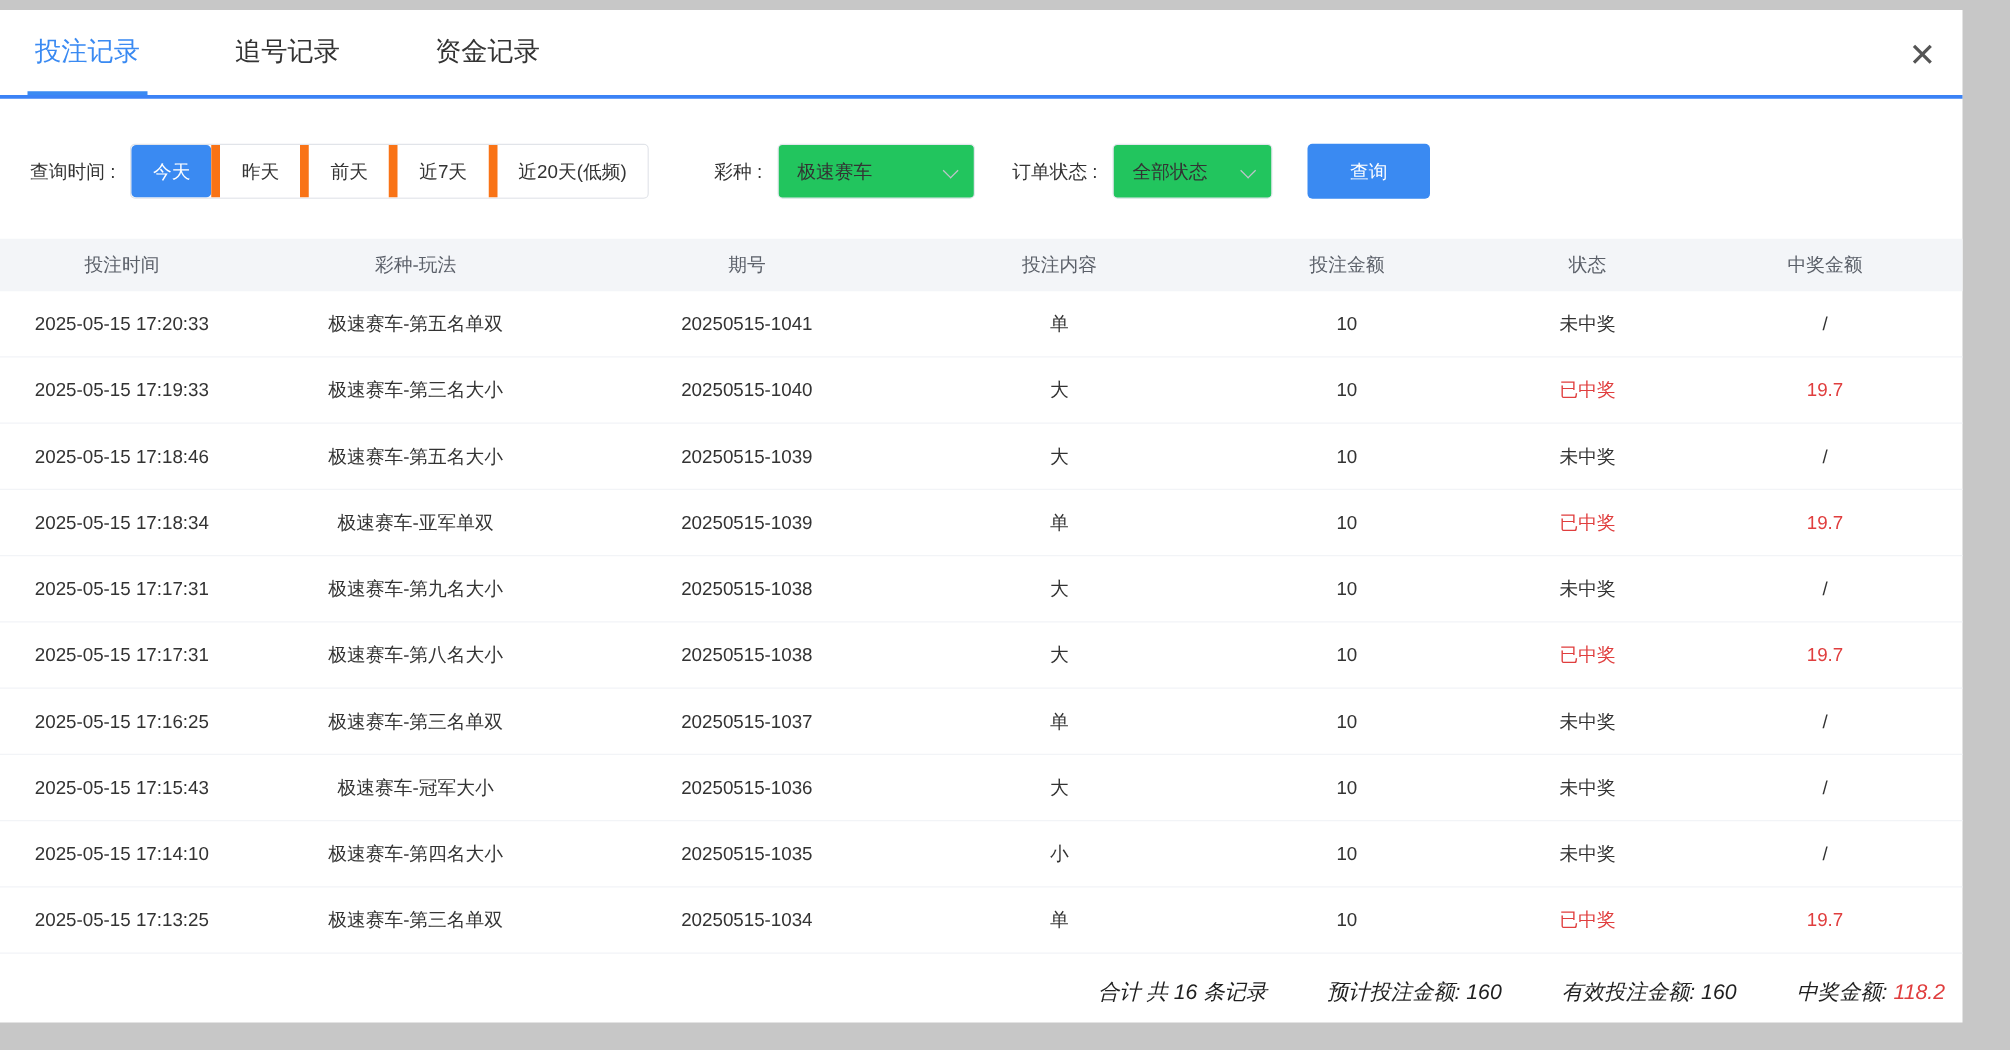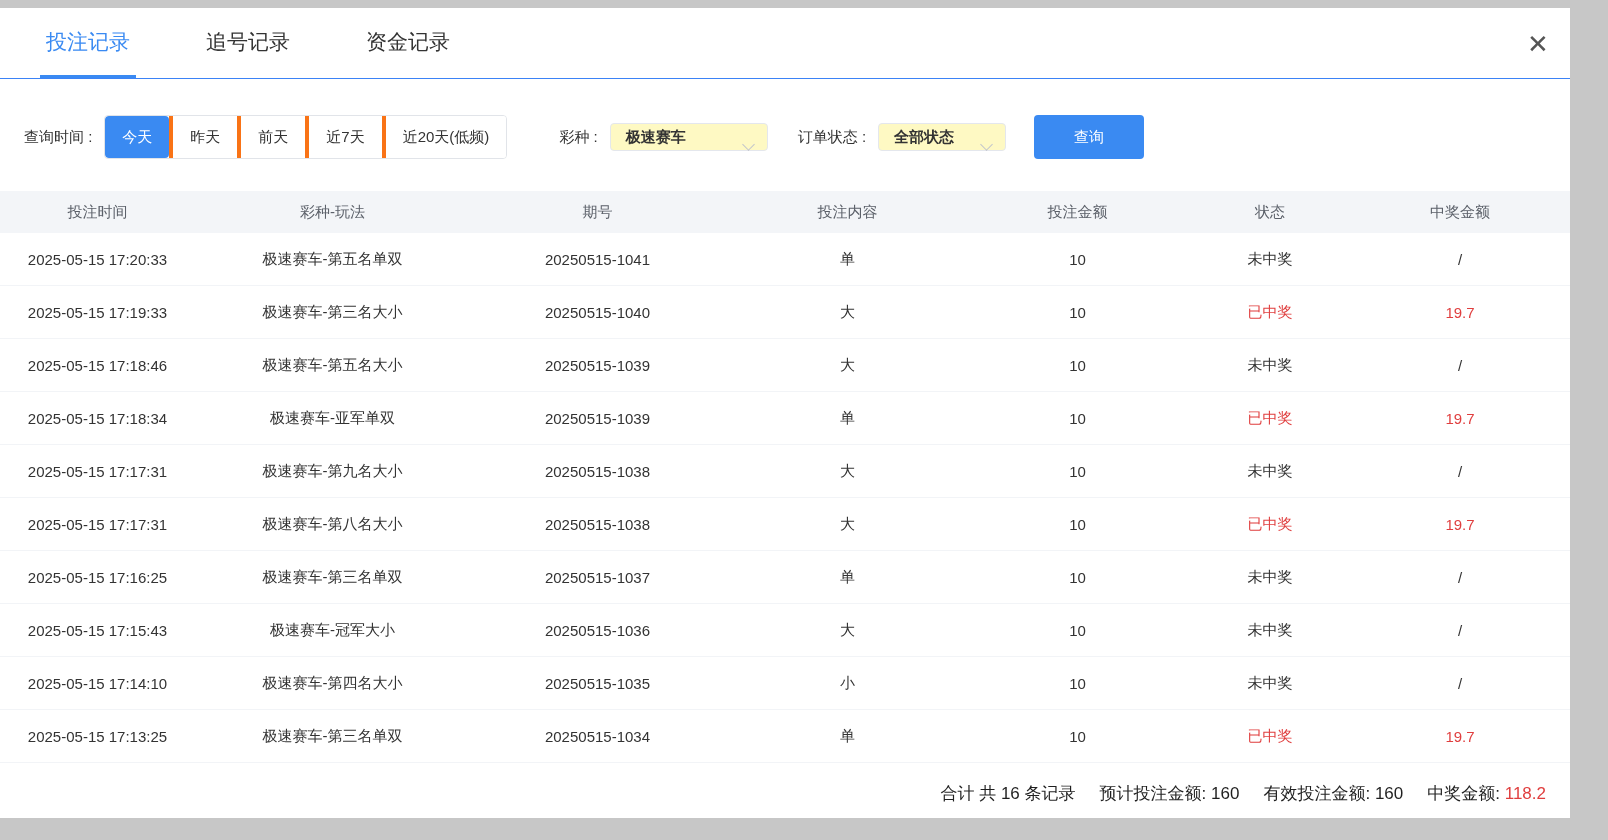--- a/index.html
+++ b/index.html
@@ -13,22 +13,22 @@
     background:#c7c7c7;
     position:relative;
     color:#333;
   }
   .modal{
     position:absolute;left:0;top:8px;width:1570px;height:810px;
     background:#fff;
   }
   
   .tab-bar{
-    height:71px;display:flex;align-items:stretch;padding-left:40px;
-    border-bottom:1px solid #3b82f6;position:relative;
+    height:71px;display:flex;align-items:stretch;padding-left:22px;
+    border-bottom:3px solid #3b82f6;position:relative;
   }
   .tab{
     display:flex;align-items:center;margin-right:64px;
     font-size:21px;color:#333;cursor:pointer;
     border-bottom:3px solid transparent;padding:0 6px;
   }
   .tab.active{color:var(--accent);border-bottom-color:var(--accent);}
   .close-btn{
     position:absolute;right:14px;top:18px;width:36px;height:36px;
     display:flex;align-items:center;justify-content:center;
@@ -40,64 +40,64 @@
     padding-left:24px;font-size:15px;
   }
   .filter-label{color:#333;white-space:nowrap;}
   .btn-group{
     display:flex;margin-left:12px;border:1px solid #e1e4e9;
     border-radius:4px;overflow:hidden;height:44px;background:#fff;justify-content:space-between;
   }
   .time-btn{
     display:flex;align-items:center;justify-content:center;
     padding:0 17px;font-size:15px;color:#333;background:#fff;
-    border:none;border-left:4px solid #f97316;cursor:pointer;height:100%;
+    border:none;border-left:7px solid #f97316;cursor:pointer;height:100%;
     white-space:nowrap;
   }
   .time-btn:first-child{border-left:none;}
   .time-btn.active{background:var(--accent);color:#fff;border-radius:4px;}
   .select{
-    position:relative;display:flex;align-items:center;height:28px;
-    border:1px solid #e4e7ed;border-radius:4px;background:#fef9c3;
+    position:relative;display:flex;align-items:center;height:44px;
+    border:1px solid #e4e7ed;border-radius:4px;background:#22c55e;
     padding:0 34px 0 15px;font-size:15px;color:#333;cursor:pointer;
-    margin-left:12px;white-space:nowrap;font-weight:bold;
+    margin-left:12px;white-space:nowrap;
   }
   .select .caret{
     position:absolute;right:14px;top:16px;width:9px;height:9px;
     border-right:1.5px solid #c0c4cc;border-bottom:1.5px solid #c0c4cc;
     transform:rotate(45deg);
   }
   .sel-lottery{width:158px;}
   .sel-status{width:128px;}
   .gap-36{margin-left:52px;}
   .gap-30{margin-left:30px;}
   .search-btn{
-    margin-left:28px;width:110px;height:44px;border:none;border-radius:4px;
+    margin-left:28px;width:98px;height:44px;border:none;border-radius:4px;
     background:var(--accent);color:#fff;font-size:15px;cursor:pointer;
     font-family:inherit;
   }
   
   .table{margin-top:32px;}
   .thead,.trow{
     display:grid;
     grid-template-columns:195px 235px 255px 205px 215px 130px 210px 125px;
     align-items:center;
     gap:20px;
   }
   .thead{height:42px;background:#f3f5f8;color:#5b6069;font-size:15px;}
   .thead .tcell{font-weight:400;}
   .trow{height:53px;border-bottom:1px solid #f2f4f7;font-size:15px;color:#333;}
   .tcell{text-align:center;white-space:nowrap;overflow:hidden;}
   .tcell.red{color:var(--red);}
   .detail-link{color:var(--accent);cursor:pointer;text-decoration:none;text-align:right;}
   
   .summary{
     display:flex;justify-content:flex-end;align-items:center;
-    gap:24px;height:52px;padding-right:24px;margin-top:4px;
-    font-size:17px;color:#1f1f1f;white-space:nowrap;
+    gap:48px;height:52px;padding-right:14px;margin-top:4px;
+    font-size:17px;color:#1f1f1f;white-space:nowrap;font-style:italic;
   }
   .summary .red{color:var(--red);}
 </style>
 </head>
 <body>
 
 <div class="modal">
 
   <div class="tab-bar">
     <div class="tab active">投注记录</div>

